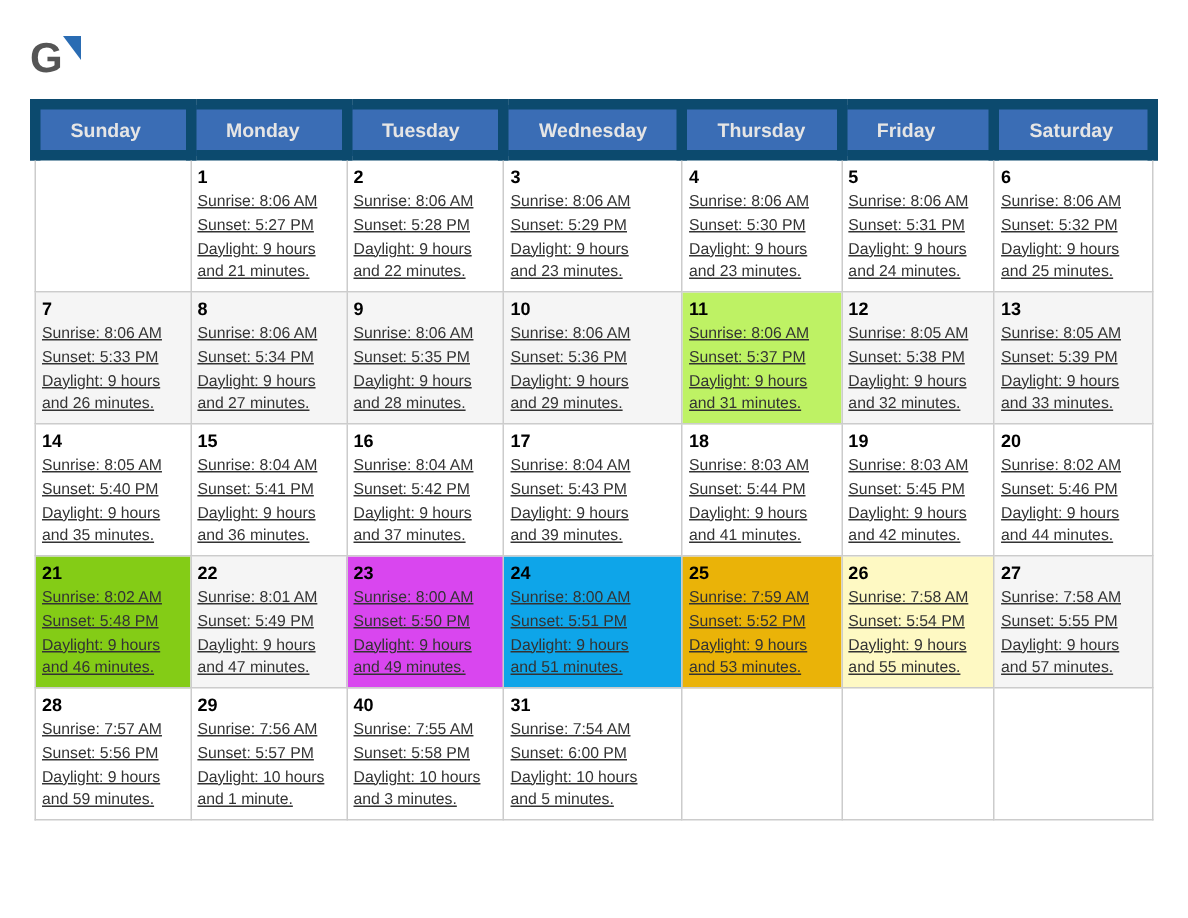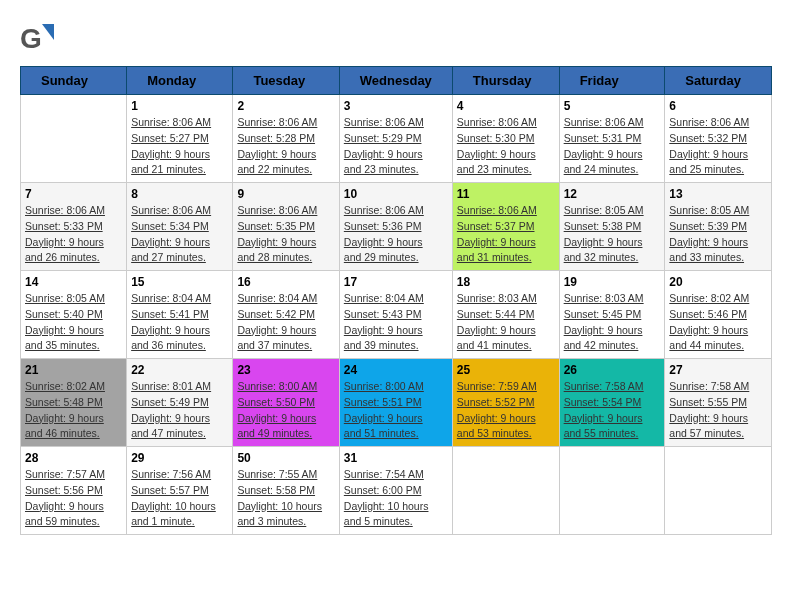--- a/index.html
+++ b/index.html
@@ -39,26 +39,26 @@
       font-size: 15px;
       color: #555;
     }
     .calendar {
       width: 100%;
       border-collapse: collapse;
       font-size: 11px;
     }
     .calendar th {
       background-color: #3a6db5;
-      color: #000000;
+      color: #e5e5e5;
       padding: 6px 20px;
       text-align: left;
       font-size: 13px;
       font-weight: bold;
-      border: 1px solid #0c4a6e;
+      border: 7px solid #0c4a6e;
     }
     .calendar td {
       border: 1px solid #ccc;
       vertical-align: top;
       padding: 4px;
       width: calc(100% / 7);
       min-height: 80px;
       background: #fff;
     }
     .calendar tr:nth-child(even) td {
@@ -196,60 +196,60 @@
         <td>
           <span class="day-number">19</span>
           <div class="day-info">Sunrise: 8:03 AM<br>Sunset: 5:45 PM<br>Daylight: 9 hours<br>and 42 minutes.</div>
         </td>
         <td>
           <span class="day-number">20</span>
           <div class="day-info">Sunrise: 8:02 AM<br>Sunset: 5:46 PM<br>Daylight: 9 hours<br>and 44 minutes.</div>
         </td>
       </tr>
       <tr>
-        <td style="background-color: #a3a3a3;">
+        <td style="background-color: #84cc16;">
           <span class="day-number">21</span>
           <div class="day-info">Sunrise: 8:02 AM<br>Sunset: 5:48 PM<br>Daylight: 9 hours<br>and 46 minutes.</div>
         </td>
         <td style="background-color: rgb(245, 245, 245);">
           <span class="day-number">22</span>
           <div class="day-info">Sunrise: 8:01 AM<br>Sunset: 5:49 PM<br>Daylight: 9 hours<br>and 47 minutes.</div>
         </td>
         <td style="background-color: #d946ef;">
           <span class="day-number">23</span>
           <div class="day-info">Sunrise: 8:00 AM<br>Sunset: 5:50 PM<br>Daylight: 9 hours<br>and 49 minutes.</div>
         </td>
         <td style="background-color: #0ea5e9;">
           <span class="day-number">24</span>
           <div class="day-info">Sunrise: 8:00 AM<br>Sunset: 5:51 PM<br>Daylight: 9 hours<br>and 51 minutes.</div>
         </td>
         <td style="background-color: #eab308; margin-left: 34px;">
           <span class="day-number">25</span>
           <div class="day-info">Sunrise: 7:59 AM<br>Sunset: 5:52 PM<br>Daylight: 9 hours<br>and 53 minutes.</div>
         </td>
-        <td style="background-color: #14b8a6;">
+        <td style="background-color: #fef9c3;">
           <span class="day-number">26</span>
           <div class="day-info">Sunrise: 7:58 AM<br>Sunset: 5:54 PM<br>Daylight: 9 hours<br>and 55 minutes.</div>
         </td>
         <td style="background-color: rgb(245, 245, 245);">
           <span class="day-number">27</span>
           <div class="day-info">Sunrise: 7:58 AM<br>Sunset: 5:55 PM<br>Daylight: 9 hours<br>and 57 minutes.</div>
         </td>
       </tr>
       <tr>
         <td>
           <span class="day-number">28</span>
           <div class="day-info">Sunrise: 7:57 AM<br>Sunset: 5:56 PM<br>Daylight: 9 hours<br>and 59 minutes.</div>
         </td>
         <td>
           <span class="day-number">29</span>
           <div class="day-info">Sunrise: 7:56 AM<br>Sunset: 5:57 PM<br>Daylight: 10 hours<br>and 1 minute.</div>
         </td>
         <td>
-          <span class="day-number">50</span>
+          <span class="day-number">40</span>
           <div class="day-info">Sunrise: 7:55 AM<br>Sunset: 5:58 PM<br>Daylight: 10 hours<br>and 3 minutes.</div>
         </td>
         <td>
           <span class="day-number">31</span>
           <div class="day-info">Sunrise: 7:54 AM<br>Sunset: 6:00 PM<br>Daylight: 10 hours<br>and 5 minutes.</div>
         </td>
         <td class="empty-cell"></td>
         <td class="empty-cell"></td>
         <td class="empty-cell"></td>
       </tr>

